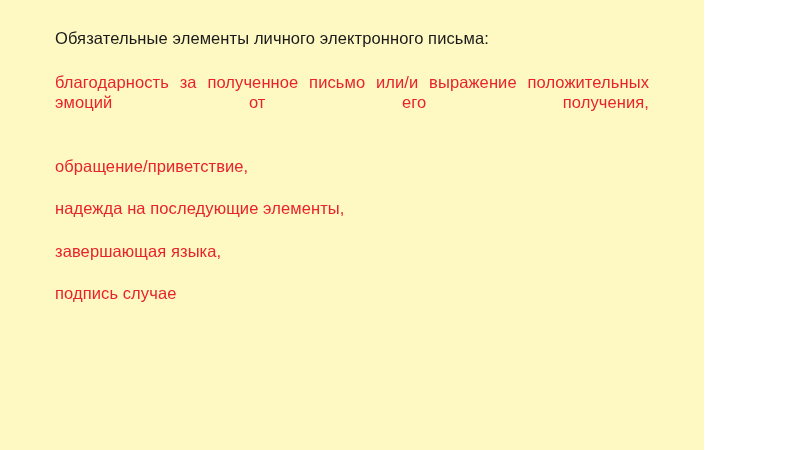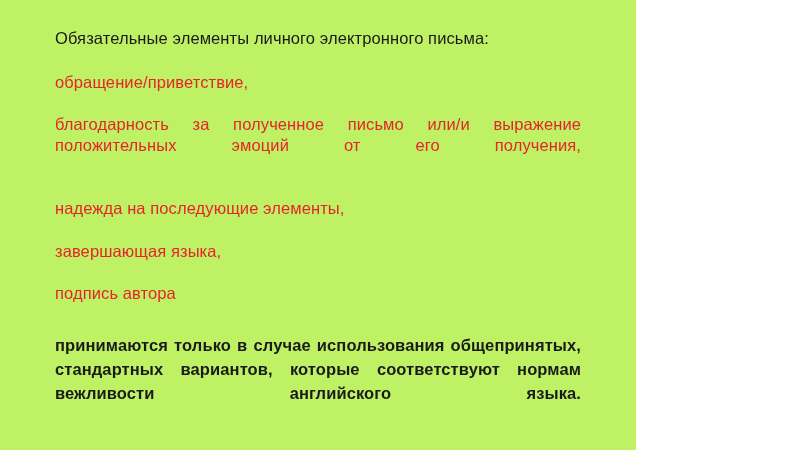--- a/index.html
+++ b/index.html
@@ -8,25 +8,25 @@
   }
   body {
     width: 800px;
     height: 450px;
     background: #ffffff;
     font-family: "Liberation Sans", sans-serif;
     overflow: hidden;
   }
   .slide {
     position: relative;
-    width: 636px;
+    width: 704px;
     height: 450px;
     box-sizing: border-box;
     padding: 28px 55px 0 55px;
-    background: #bef264;
+    background: #fef9c3;
   }
   .line {
     font-size: 16.5px;
     line-height: 1.25;
     color: #1a1a1a;
     margin: 0 0 22px 0;
     letter-spacing: 0.1px;
   }
   .heading {
     color: #1a1a1a;
@@ -62,21 +62,20 @@
     width: 100%;
   }
 </style>
 </head>
 <body>
 
 <div class="slide">
 
   <p class="line heading">Обязательные элементы личного электронного письма:</p>
 
+  <p class="line item item-wrap">благодарность за полученное письмо или/и выражение положительных эмоций от его получения,</p>
   <p class="line item">обращение/приветствие,</p>
-  <p class="line item item-wrap">благодарность за полученное письмо или/и выражение положительных эмоций от его получения,</p>
   <p class="line item">надежда на последующие элементы,</p>
   <p class="line item">завершающая языка,</p>
-  <p class="line item">подпись автора</p>
+  <p class="line item">подпись случае</p>
 
-  <p class="line closing">принимаются только в случае использования общепринятых, стандартных вариантов, которые соответствуют нормам вежливости английского языка.</p>
 
 </div>
 
 </body></html>

